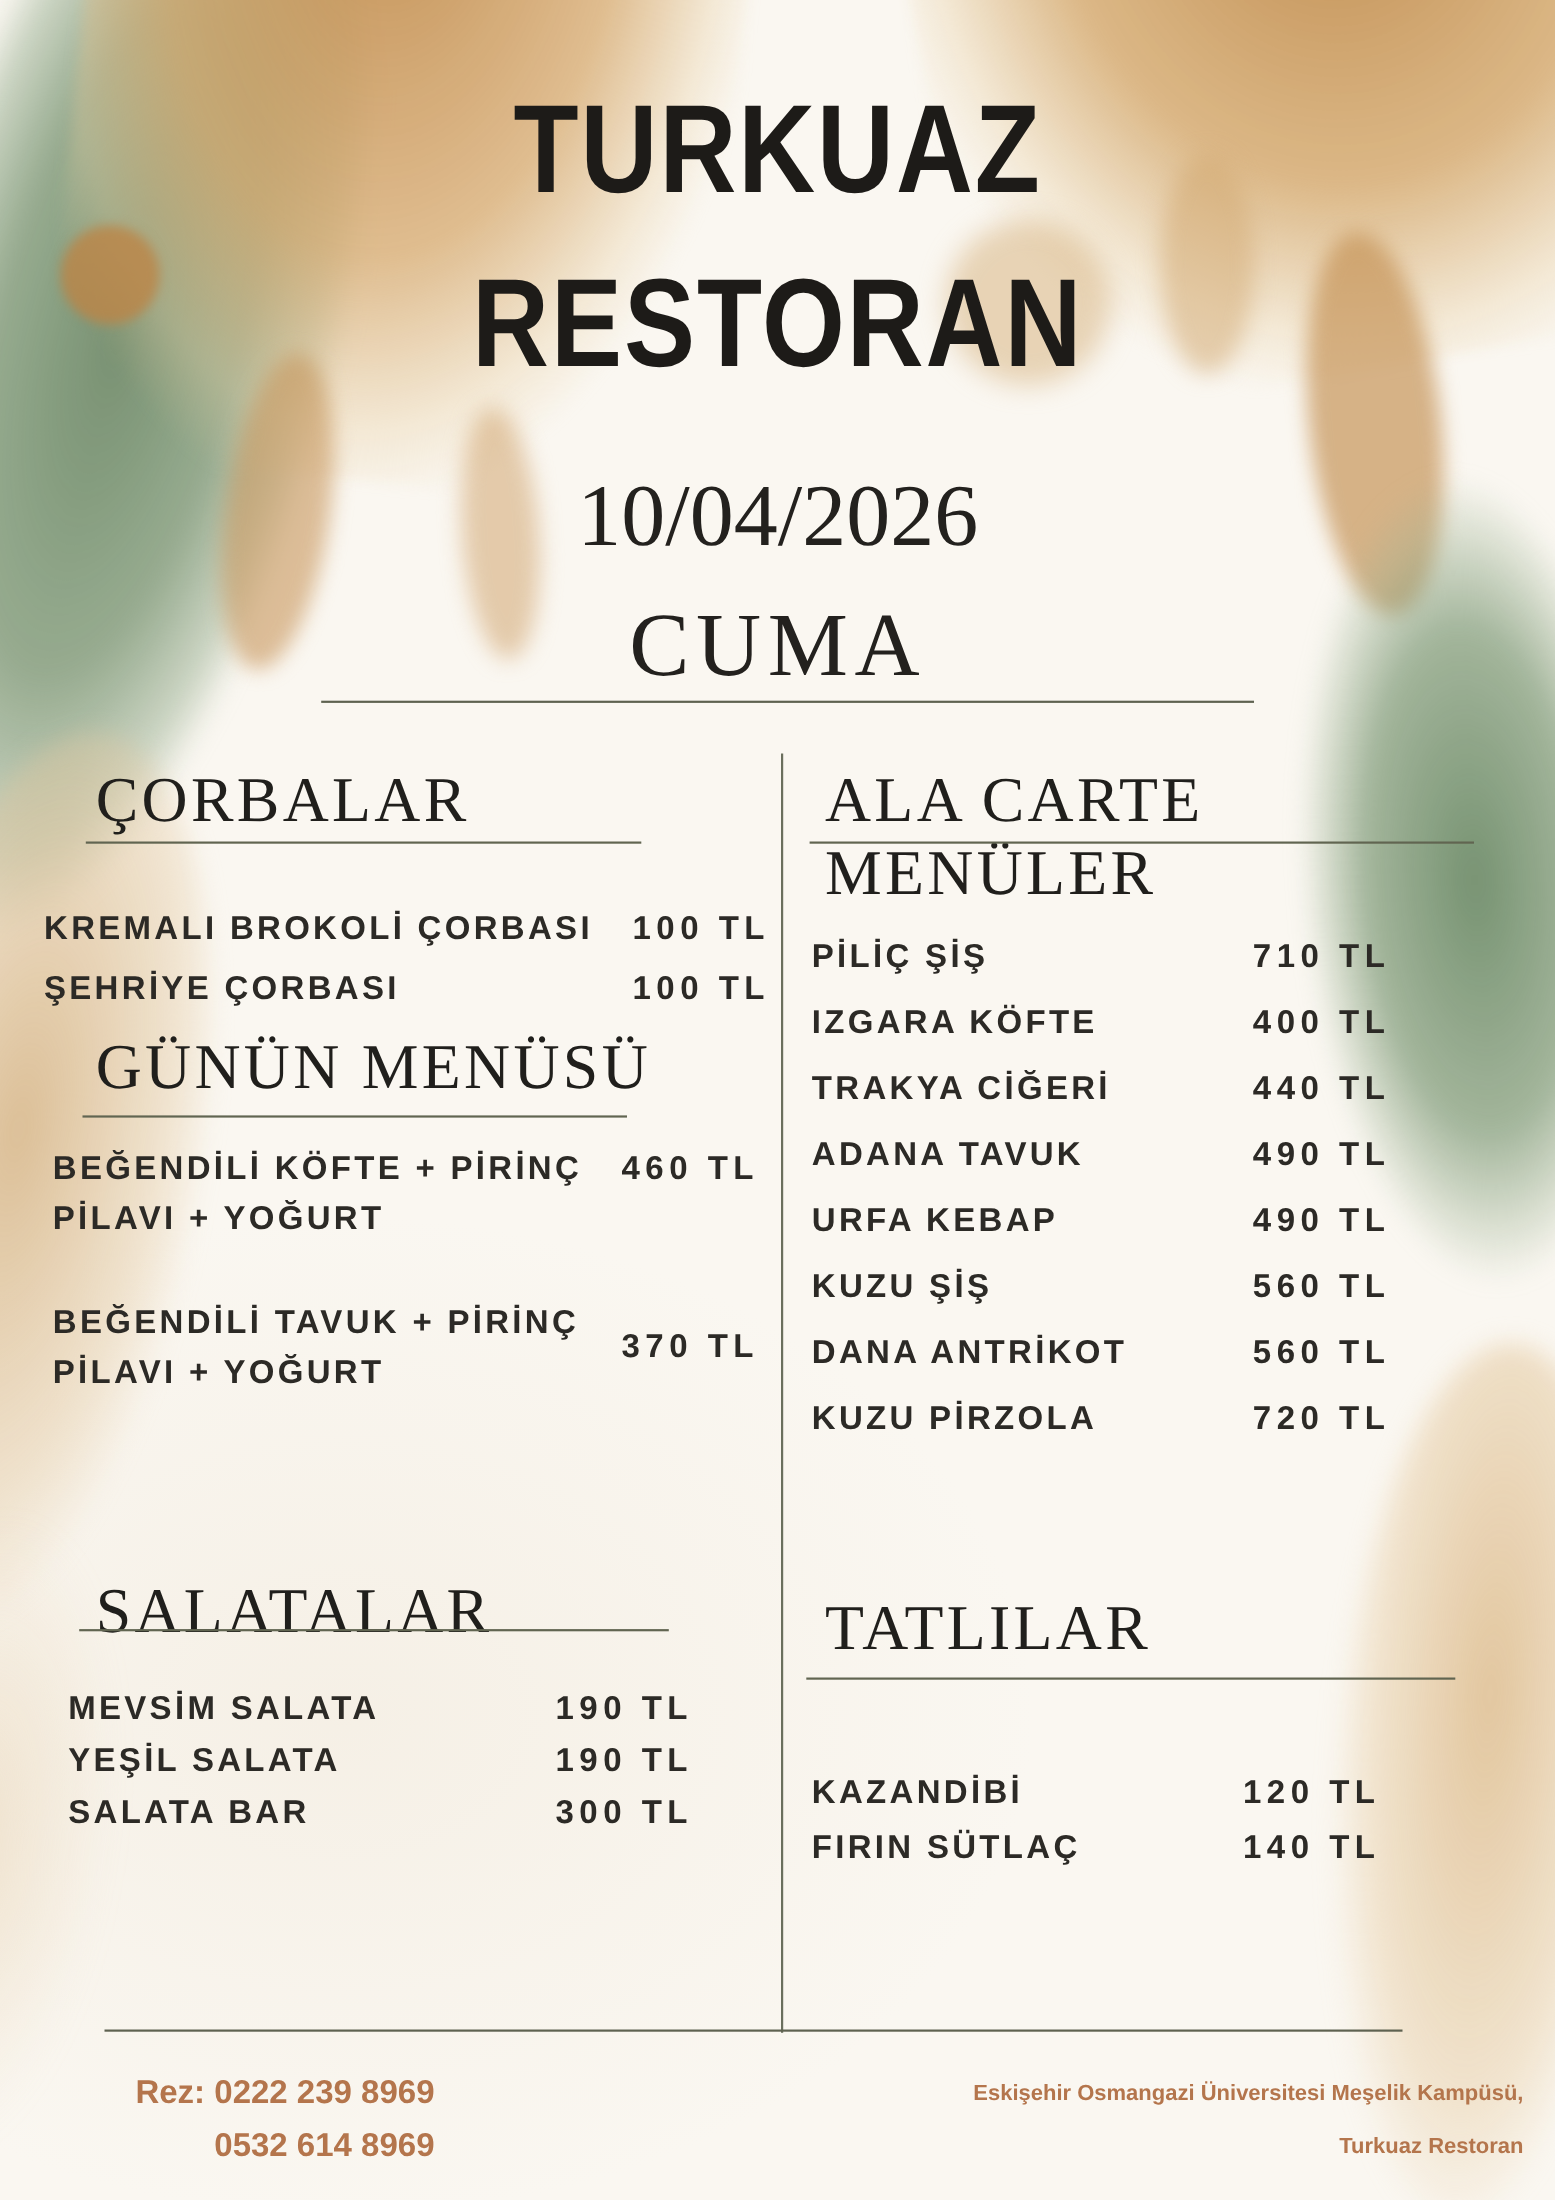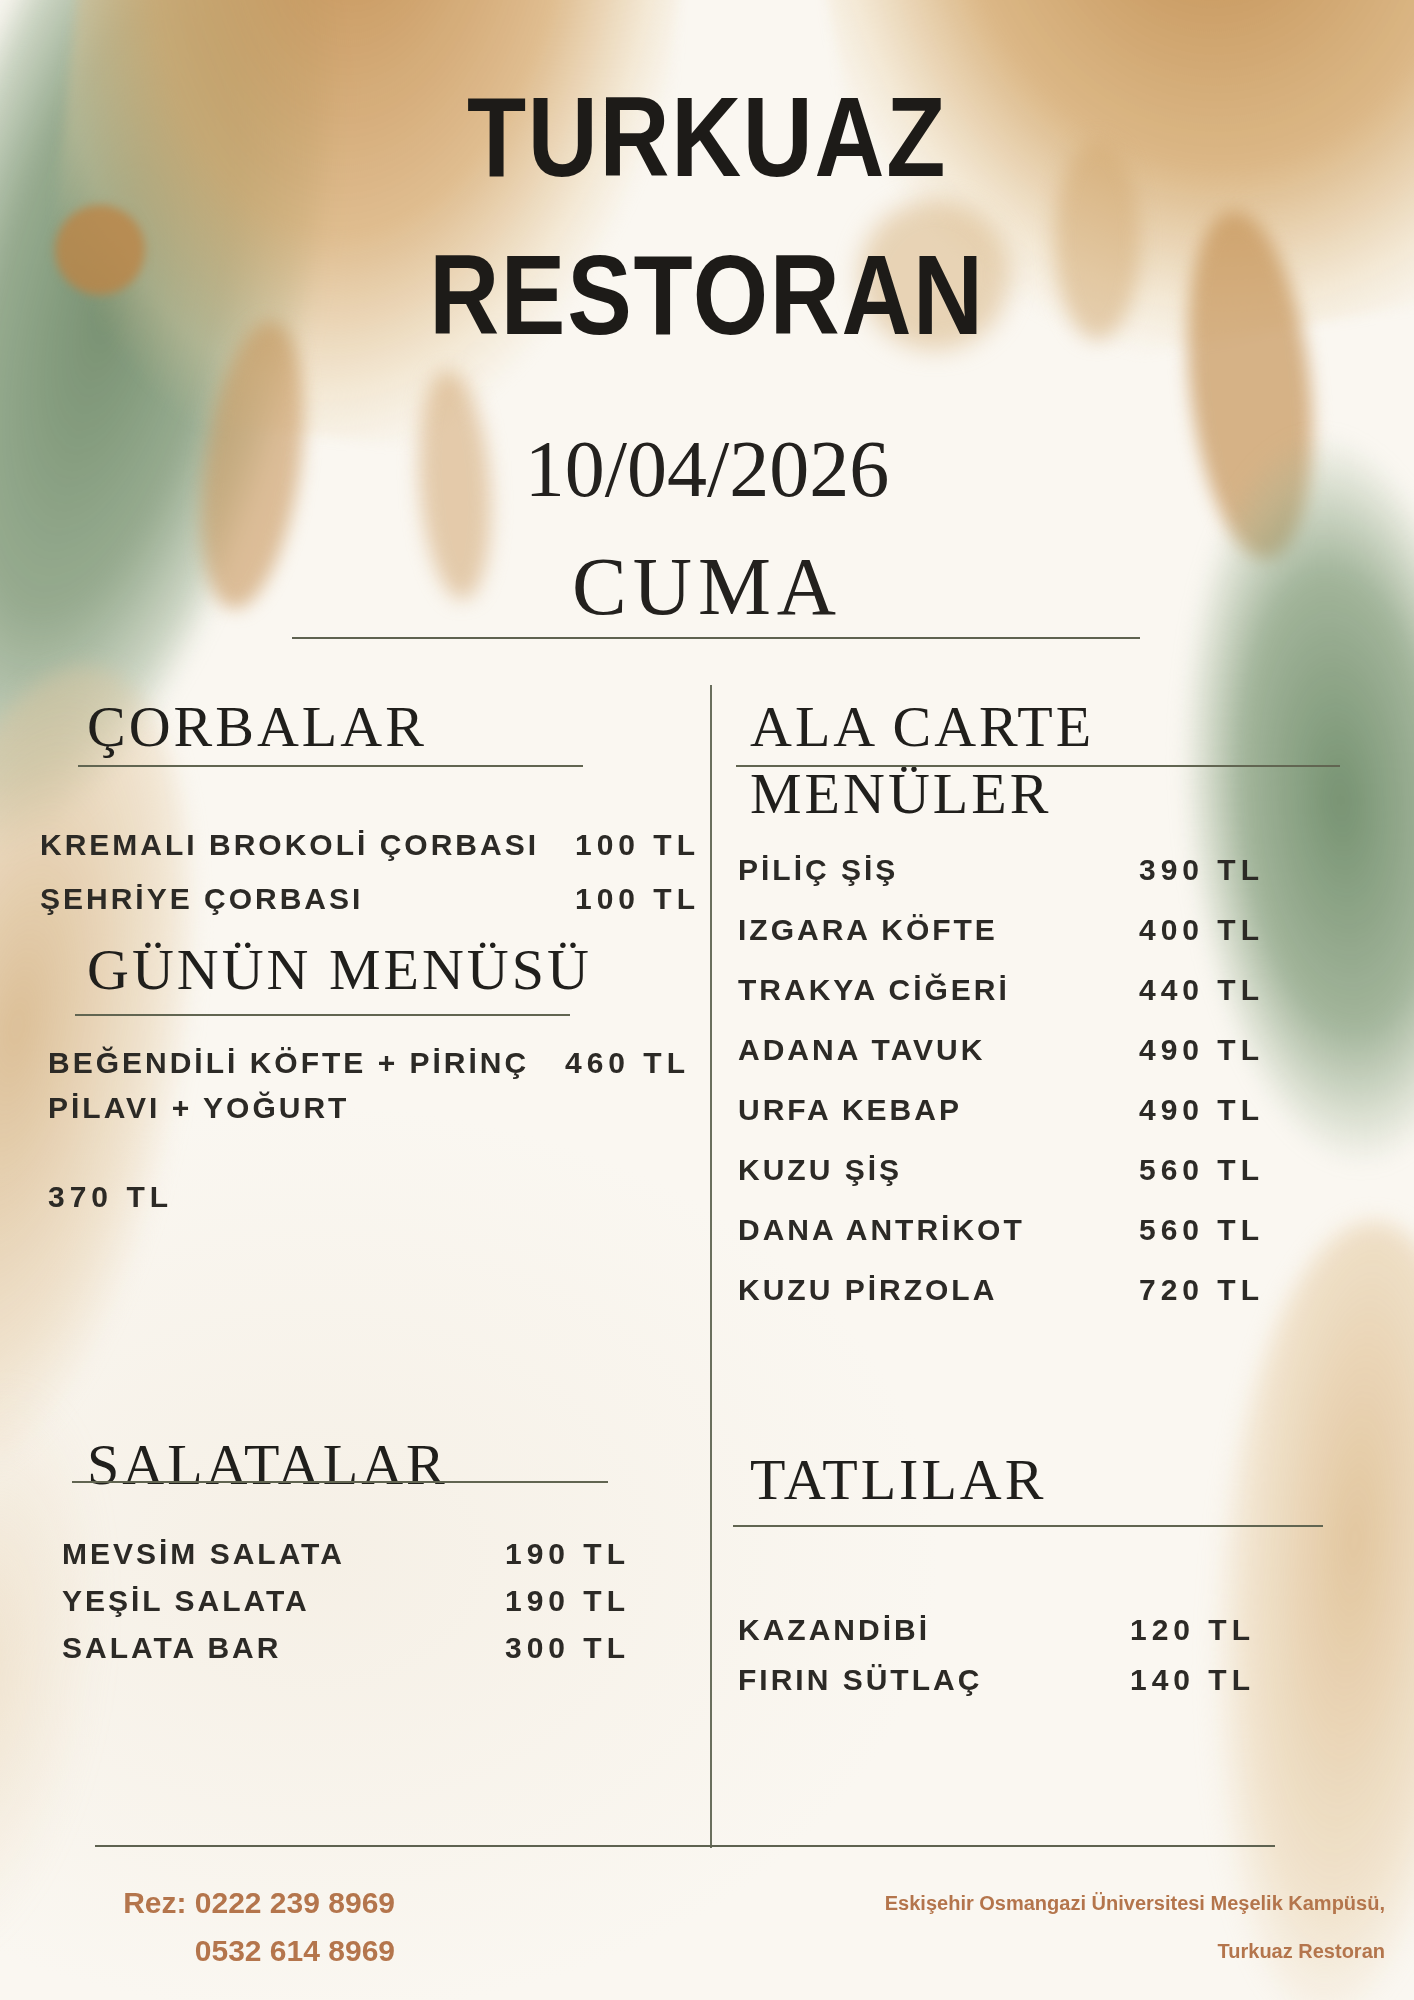--- a/index.html
+++ b/index.html
@@ -130,20 +130,21 @@
   </div>
 
   <h2 class="sec-title" id="daily-title">GÜNÜN MENÜSÜ</h2>
   <div class="divider-h" id="daily-divider"></div>
   <div class="rows" id="daily-rows">
     <div class="row first">
       <span class="name">BEĞENDİLİ KÖFTE + PİRİNÇ PİLAVI + YOĞURT</span>
       <span class="price">460 TL</span>
     </div>
     <div class="row">
+      <span class="name">BEĞENDİLİ TAVUK + PİRİNÇ PİLAVI + YOĞURT</span>
       <span class="price">370 TL</span>
     </div>
   </div>
 
   <h2 class="sec-title" id="salads-title">SALATALAR</h2>
   <div class="divider-h" id="salads-divider"></div>
   <div class="rows" id="salads-rows">
     <div class="row">
       <span class="name">MEVSİM SALATA</span>
       <span class="price">190 TL</span>
@@ -156,21 +157,21 @@
       <span class="name">SALATA BAR</span>
       <span class="price">300 TL</span>
     </div>
   </div>
 
   <h2 class="sec-title" id="alacarte-title">ALA CARTE MENÜLER</h2>
   <div class="divider-h" id="alacarte-divider"></div>
   <div class="rows" id="alacarte-rows">
     <div class="row">
       <span class="name">PİLİÇ ŞİŞ</span>
-      <span class="price">390 TL</span>
+      <span class="price">710 TL</span>
     </div>
     <div class="row">
       <span class="name">IZGARA KÖFTE</span>
       <span class="price">400 TL</span>
     </div>
     <div class="row">
       <span class="name">TRAKYA CİĞERİ</span>
       <span class="price">440 TL</span>
     </div>
     <div class="row">

